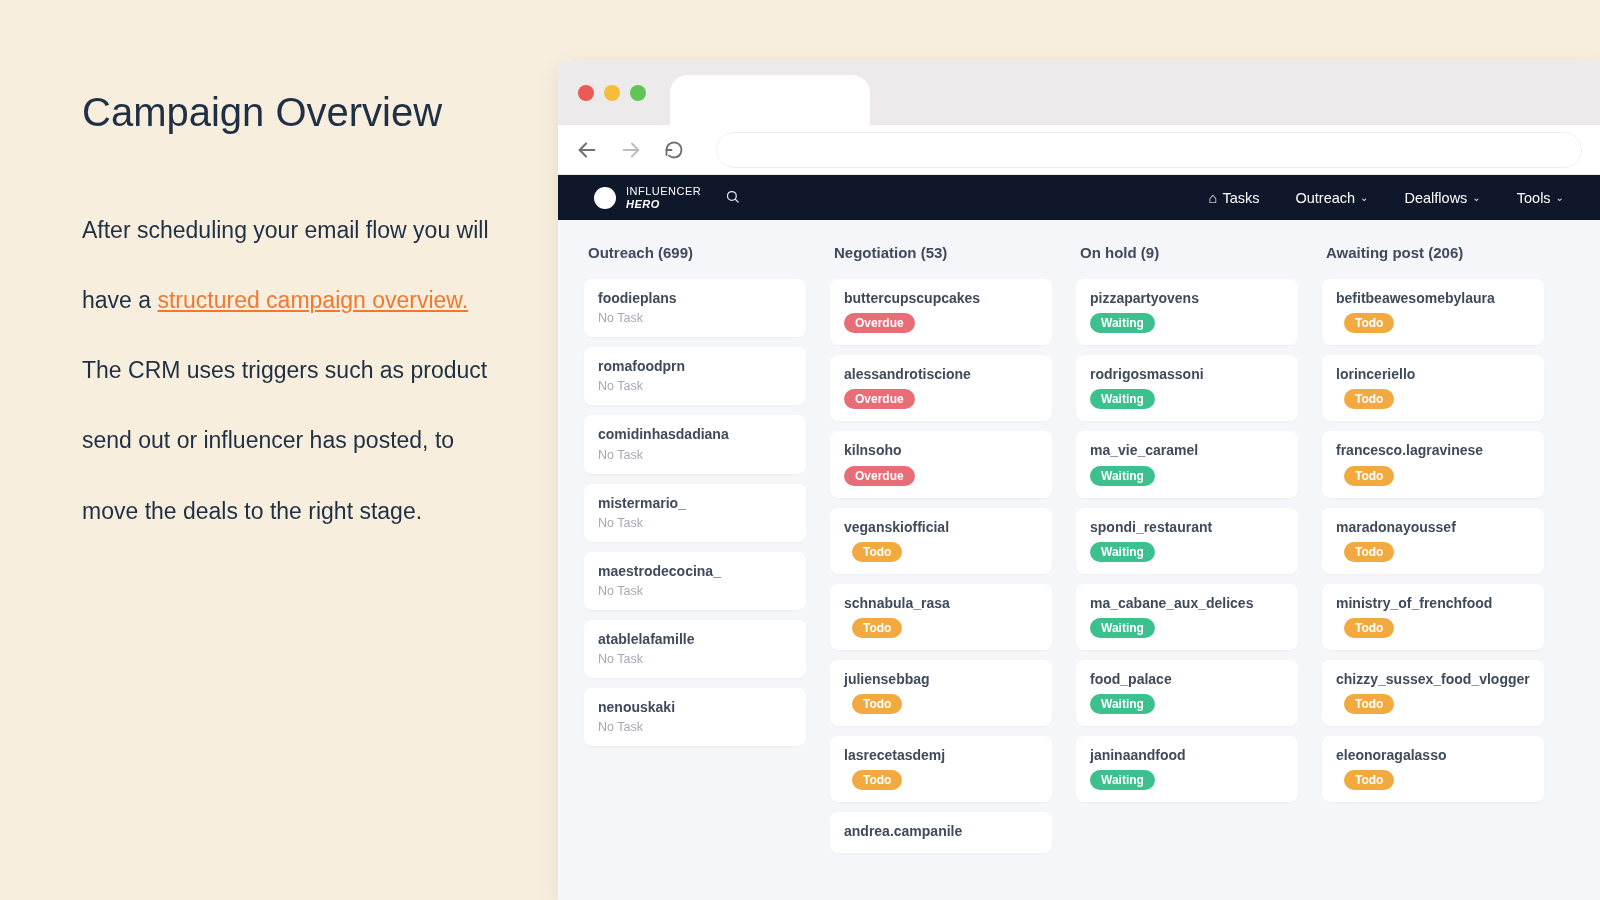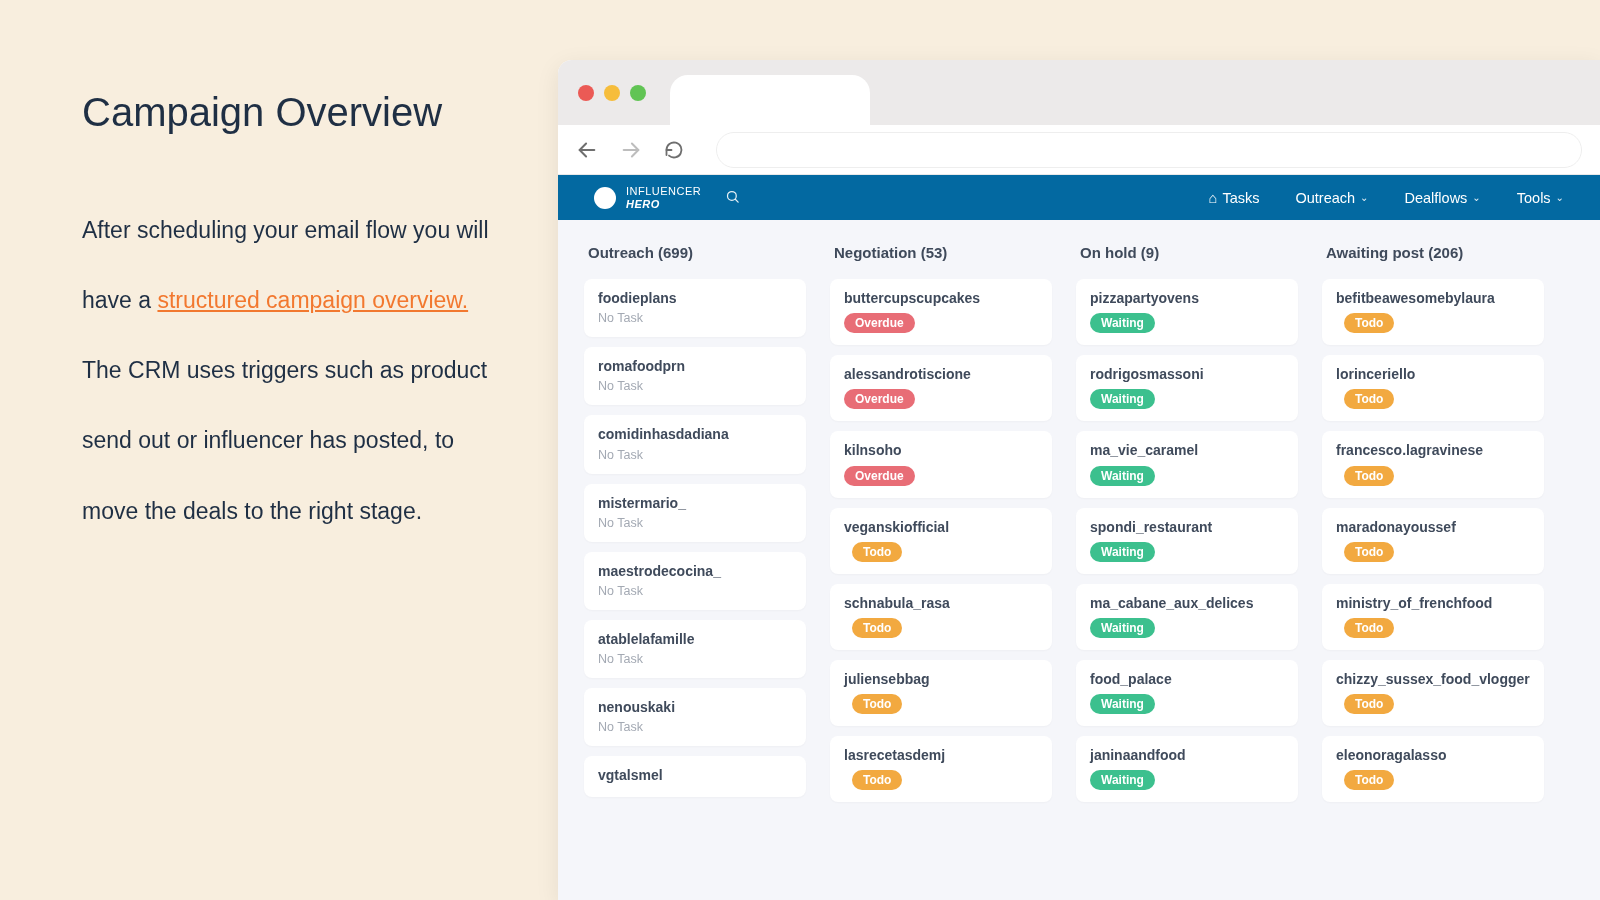--- a/index.html
+++ b/index.html
@@ -86,21 +86,21 @@
 }
 .addr-input {
   flex: 1;
   background: #fff;
   border-radius: 24px;
   height: 36px;
   margin-left: 10px;
   border: 1px solid #eee;
 }
 .app-header {
-  background: #0369a1;
+  background: #0f172a;
   height: 45px;
   display: flex;
   align-items: center;
   padding: 0 36px;
   color: #fff;
 }
 .logo {
   display: flex; align-items: center; gap: 10px;
   font-size: 11px;
   letter-spacing: 0.5px;
@@ -273,35 +273,35 @@
                 <div class="sub">No Task</div>
               </div>
               <div class="card">
                 <div class="name">atablelafamille</div>
                 <div class="sub">No Task</div>
               </div>
               <div class="card">
                 <div class="name">nenouskaki</div>
                 <div class="sub">No Task</div>
               </div>
-              <div class="card">
-                <div class="name">vgtalsmel</div>
-              </div>
             </div>
           </div>
           <div class="col">
             <div class="col-title">Negotiation (53)</div>
             <div class="cards">
               <div class="card"><div class="name">buttercupscupcakes</div><span class="badge overdue">Overdue</span></div>
               <div class="card"><div class="name">alessandrotiscione</div><span class="badge overdue">Overdue</span></div>
               <div class="card"><div class="name">kilnsoho</div><span class="badge overdue">Overdue</span></div>
               <div class="card"><div class="name">veganskiofficial</div><span class="badge todo">Todo</span></div>
               <div class="card"><div class="name">schnabula_rasa</div><span class="badge todo">Todo</span></div>
               <div class="card"><div class="name">juliensebbag</div><span class="badge todo">Todo</span></div>
               <div class="card"><div class="name">lasrecetasdemj</div><span class="badge todo">Todo</span></div>
+              <div class="card">
+                <div class="name">andrea.campanile</div>
+              </div>
             </div>
           </div>
           <div class="col">
             <div class="col-title">On hold (9)</div>
             <div class="cards">
               <div class="card"><div class="name">pizzapartyovens</div><span class="badge waiting">Waiting</span></div>
               <div class="card"><div class="name">rodrigosmassoni</div><span class="badge waiting">Waiting</span></div>
               <div class="card"><div class="name">ma_vie_caramel</div><span class="badge waiting">Waiting</span></div>
               <div class="card"><div class="name">spondi_restaurant</div><span class="badge waiting">Waiting</span></div>
               <div class="card"><div class="name">ma_cabane_aux_delices</div><span class="badge waiting">Waiting</span></div>

